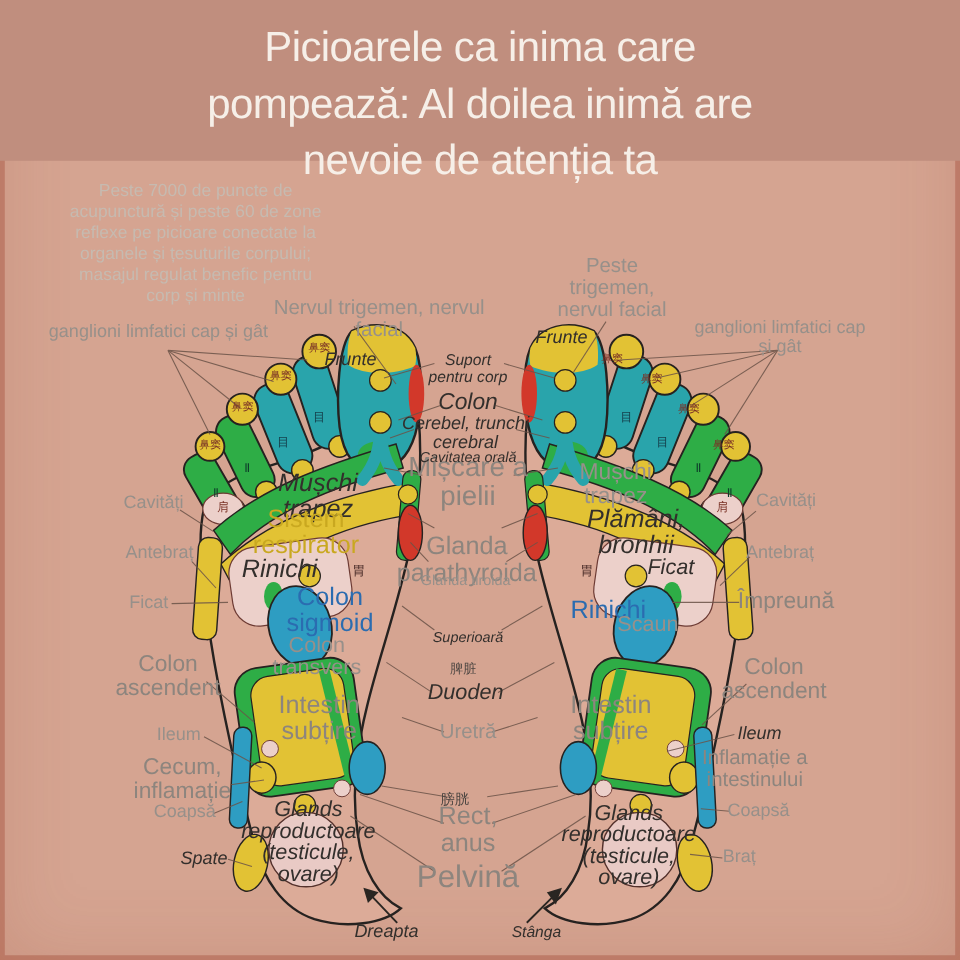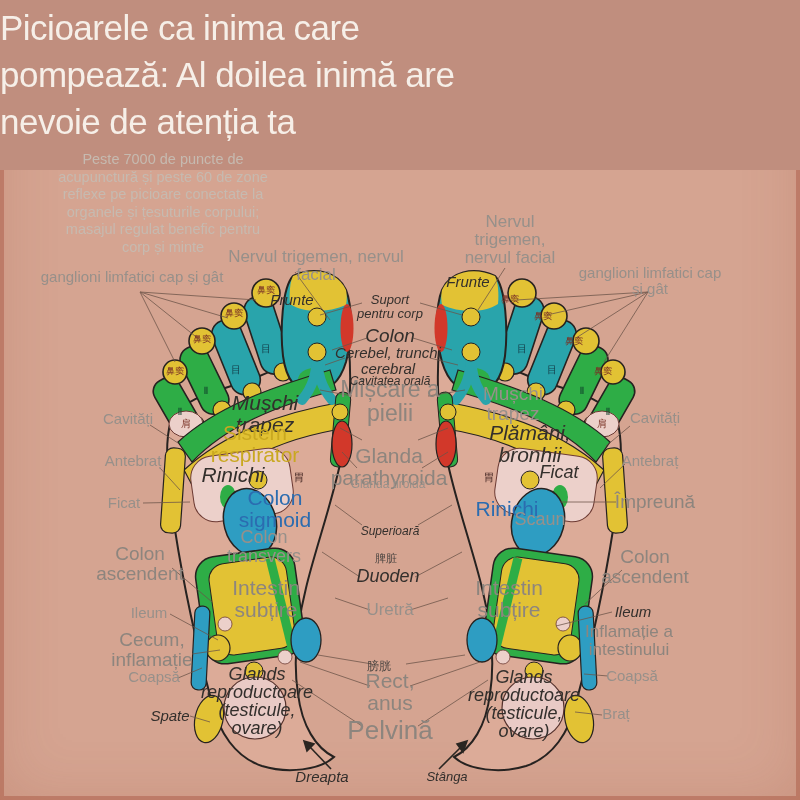--- a/index.html
+++ b/index.html
@@ -1,20 +1,20 @@
 <!DOCTYPE html>
 <html><head>
 <meta charset="utf-8">
 <style>
   html,body{margin:0;padding:0;}
   #stage{position:relative;width:800px;height:800px;overflow:hidden;
     background:#d5a491;font-family:"Liberation Sans",sans-serif;
     box-shadow:inset 0 0 0 4px rgba(160,70,50,.38), inset 0 0 60px rgba(150,70,50,.18);}
-  #titlebar{position:absolute;left:0;top:0;width:100%;height:170px;background:#c08e7e;
-    color:#f6efe8;text-align:left;font-size:35px;line-height:47px;padding-top:4px;
+  #titlebar{position:absolute;left:0;top:0;width:100%;height:134px;background:#c08e7e;
+    color:#f6efe8;text-align:center;font-size:35px;line-height:47px;padding-top:16px;
     box-sizing:border-box;white-space:pre-line;letter-spacing:-0.5px;}
   #intro{position:absolute;left:28px;top:151px;width:270px;text-align:center;
     color:#c6bab0;font-size:14.5px;line-height:17.5px;white-space:pre-line;}
   svg{position:absolute;left:0;top:0;}
   .lbl{position:absolute;transform:translate(-50%,-50%);text-align:center;
     white-space:pre-line;line-height:1.06;color:#97908a;}
   .dark{color:#332f2c;font-style:italic;}
   .blue{color:#2b6cb0;}
   .yellowtx{color:#c9a820;}
   .gray2{color:#8d857e;}
@@ -164,21 +164,21 @@
     <g stroke="#2a2622" stroke-width="1.6" fill="#2a2622">
       <line x1="331" y1="769" x2="310" y2="747"></line>
       <polygon points="304,741 314,744 307,751"></polygon>
       <line x1="439" y1="769" x2="461" y2="747"></line>
       <polygon points="457,744 467,741 463,752"></polygon>
     </g>
   </svg>
 
   <div class="lbl s17" style="left:316px;top:266px">Nervul trigemen, nervul
 facial</div>
-  <div class="lbl s17" style="left:510px;top:240px">Nervul
+  <div class="lbl s17" style="left:510px;top:240px">Peste
 trigemen,
 nervul facial</div>
   <div class="lbl s15" style="left:132px;top:277px">ganglioni limfatici cap și gât</div>
   <div class="lbl s15" style="left:650px;top:281px">ganglioni limfatici cap și gât</div>
 
   <div class="lbl s15" style="left:128px;top:419px">Cavități</div>
   <div class="lbl s15" style="left:133px;top:461px">Antebraț</div>
   <div class="lbl s15" style="left:124px;top:503px">Ficat</div>
   <div class="lbl s19 gray2" style="left:140px;top:564px">Colon
 ascendent</div>

